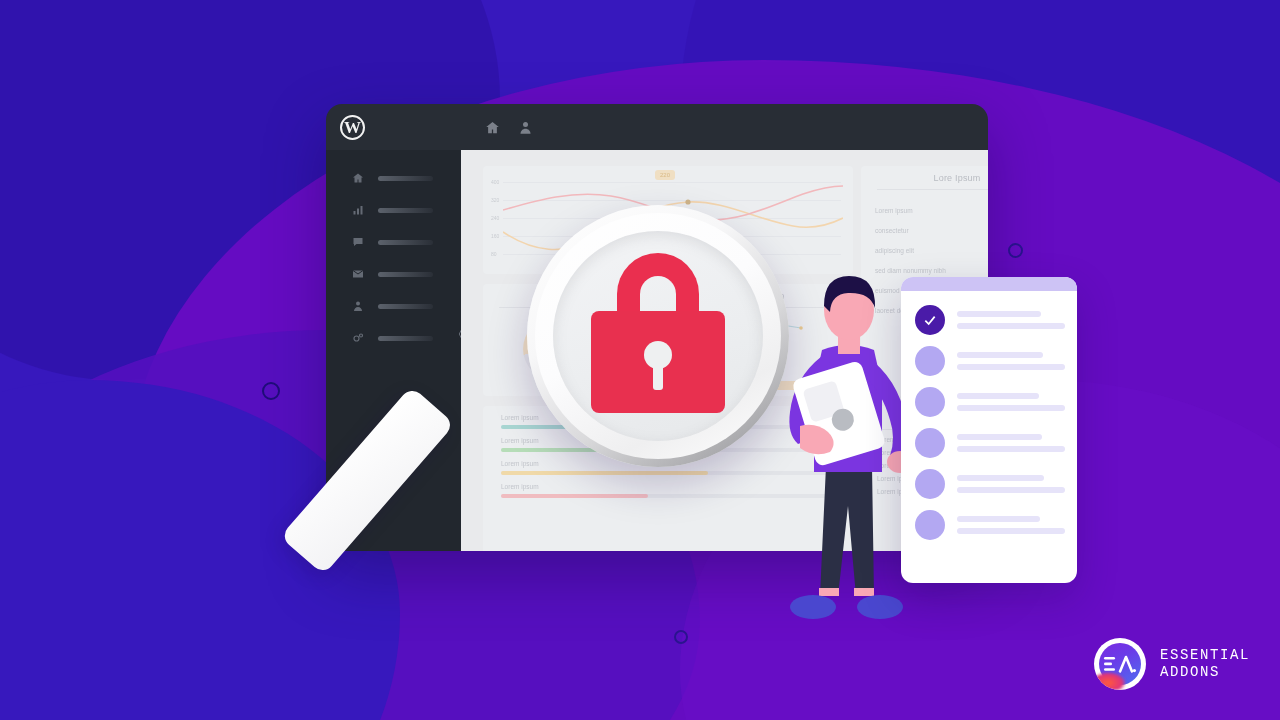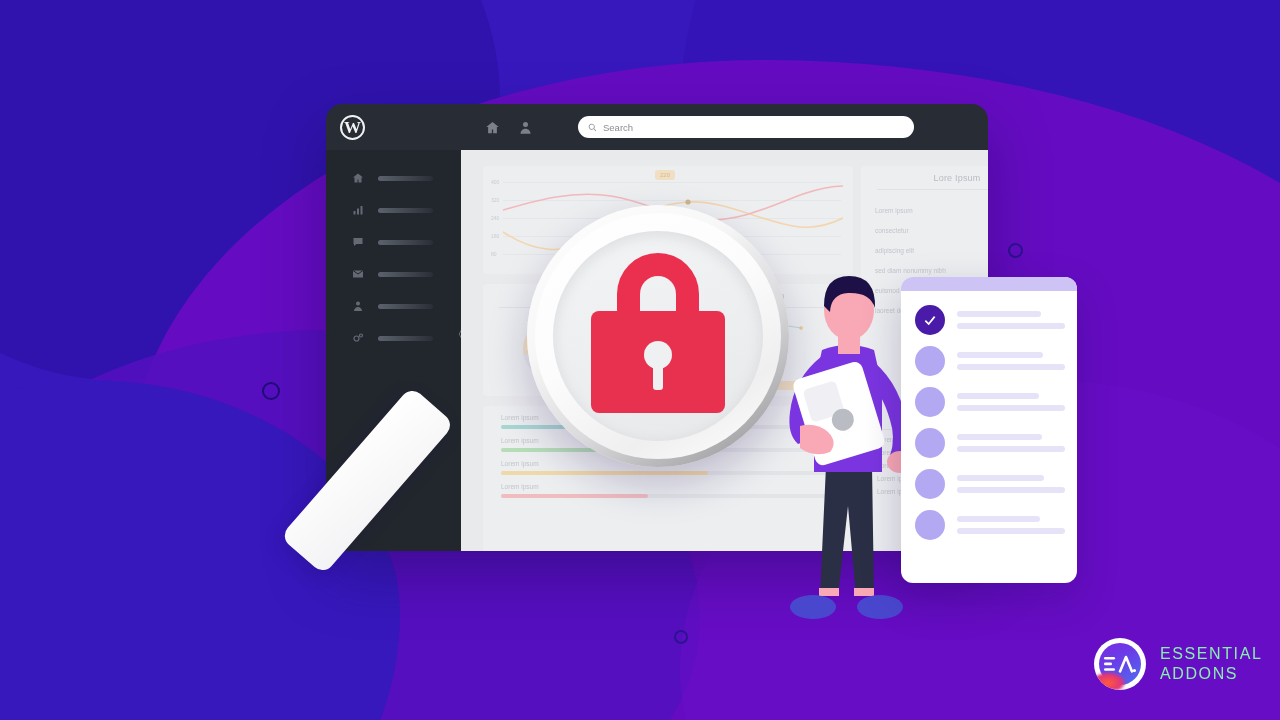--- a/index.html
+++ b/index.html
@@ -230,22 +230,22 @@
     position:absolute; inset:5px; border-radius:50%;
     background:linear-gradient(150deg,#7a2be0 0%,#6a3ce8 40%,#4f6ef0 100%);
   }
   .brand-glow {
     position:absolute; left:2px; bottom:0px; width:30px; height:18px;
     background:radial-gradient(ellipse at 40% 60%,#ff5a3c 0%,#e0347a 55%,rgba(224,52,122,0) 72%);
     filter:blur(1px);
   }
   .brand-glyph { position:relative; z-index:3; width:34px; height:22px; }
   .brand-text {
-    color:#86efac; font-size:16px; line-height:1.25; letter-spacing:1.6px;
-    font-family:Liberation Sans, sans-serif;
+    color:#ffffff; font-size:14px; line-height:1.25; letter-spacing:1.6px;
+    font-family:Liberation Mono, monospace;
   }
 </style>
 </head>
 <body>
 
 <div class="stage">
 
   <div class="bg-base"></div>
   <div class="blob blob-dark-tl"></div>
   <div class="blob blob-dark-tr"></div>
@@ -265,26 +265,20 @@
         <span>W</span>
       </div>
       <div class="topbar-icons">
         <svg class="tb-icon" viewBox="0 0 24 24">
             <path d="M12 3 2 11h3v10h6v-6h2v6h6V11h3z"></path>
           </svg>
         <svg class="tb-icon" viewBox="0 0 24 24">
             <circle cx="12" cy="7" r="4"></circle>
             <path d="M4 22c0-4.4 3.6-8 8-8s8 3.6 8 8z"></path>
           </svg>
-      </div>
-      <div class="searchbox">
-        <svg viewBox="0 0 24 24">
-            <path d="M10 2a8 8 0 1 0 4.9 14.3l5.4 5.4 1.4-1.4-5.4-5.4A8 8 0 0 0 10 2zm0 2a6 6 0 1 1 0 12 6 6 0 0 1 0-12z"></path>
-          </svg>
-        <span class="search-text">Search</span>
       </div>
     </div>
 
     <div class="sidebar">
       <div class="side-item">
         <svg class="side-icon" viewBox="0 0 24 24">
             <path d="M12 3 2 11h3v10h6v-6h2v6h6V11h3z"></path>
           </svg>
         <div class="side-bar"></div>
       </div>

